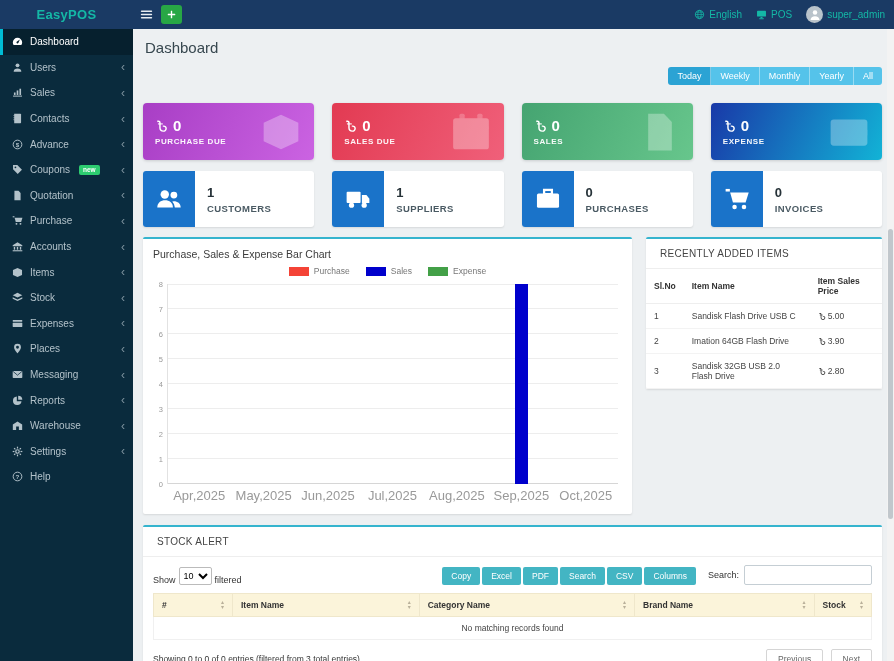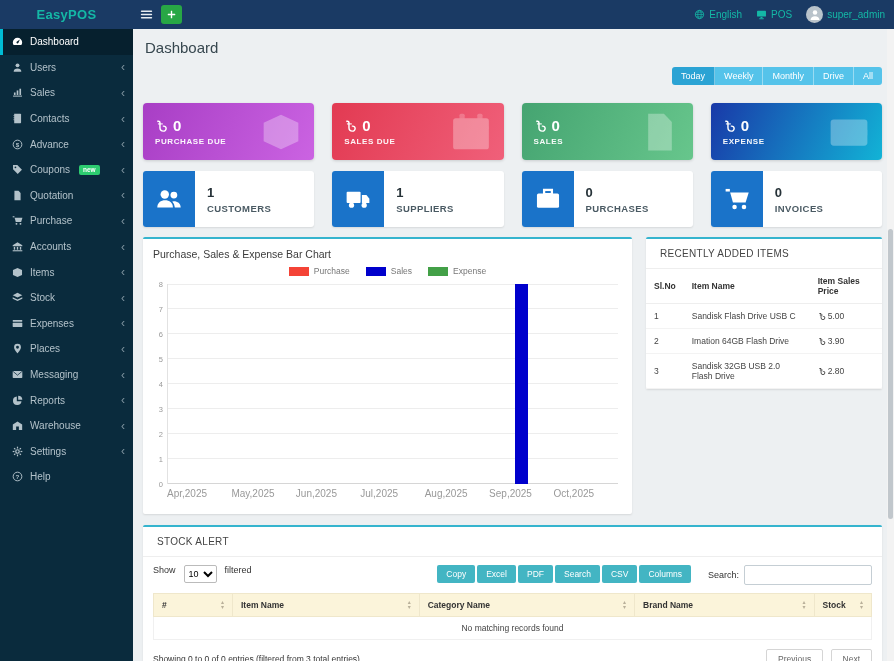--- a/index.html
+++ b/index.html
@@ -55,31 +55,31 @@
   .legend-item{display:flex;align-items:center;gap:5px;font-size:8.5px;color:#777;cursor:pointer}
   .legend-swatch{width:20px;height:9px}
   .chart-body{display:flex;padding:2px 14px 0 8px}
   .y-labels{position:relative;width:16px;height:200px;flex:0 0 16px}
   .y-label{position:absolute;right:4px;font-size:7.5px;color:#999;transform:translateY(-50%)}
   .plot{position:relative;flex:1;height:200px;border-left:1px solid #e2e2e2}
   .gridline{position:absolute;left:0;right:0;height:1px;background:#ededed}
   .gridline.zero{background:#d6d6d6}
   .bar{position:absolute;bottom:0}
   .x-labels{display:flex;margin:4px 14px 0 24px}
-  .x-label{flex:1;font-size:10px;color:#999}
+  .x-label{flex:1;text-align:center;font-size:13px;color:#999}
 
   .recent-card{flex:1;border-top:2px solid #35b4ce}
   .panel-title{font-size:10px;color:#444;font-weight:normal;letter-spacing:.3px;padding:9px 14px;border-bottom:1px solid #eee}
   .recent-table{width:100%;border-collapse:collapse;font-size:8.5px}
   .recent-table th{text-align:left;font-weight:bold;color:#333;padding:7px 8px;border-bottom:1px solid #eee}
   .recent-table td{padding:7px 8px;color:#444;border-bottom:1px solid #f3f3f3}
   .price{display:flex;align-items:center;gap:2px}
 
   .stock-card{margin-top:11px;border-top:2px solid #35b4ce;height:190px}
-  .stock-controls{display:flex;align-items:flex-start;padding:8px 10px;font-size:9px;color:#333;gap:5px}
+  .stock-controls{display:flex;align-items:flex-end;padding:8px 10px;font-size:9px;color:#333;}
   .page-size{font-size:9px;height:18px;border:1px solid #bbb;border-radius:2px;background:#fff;margin:0 3px}
   .export-group{margin-left:auto;display:flex;gap:2px}
   .export-btn{background:#43b5c3;border:none;color:#fff;font-size:8.5px;padding:4px 9px;border-radius:2px;cursor:pointer}
   .search-box{display:flex;align-items:center;gap:5px;margin-left:12px}
   .search-box input{width:128px;height:20px;border:1px solid #c5ced4;border-radius:2px;padding:0 5px;font-size:9px}
   .stock-table{width:calc(100% - 20px);margin:0 10px;border-collapse:collapse;font-size:8.5px}
   .stock-table th{background:#fbf4da;text-align:left;font-weight:bold;padding:6px 8px;border:1px solid #efe7cb;color:#333;cursor:pointer}
   .sort{float:right;color:#b9b09a;font-size:6px;line-height:.85;text-align:center}
   .stock-table td{padding:6px 8px;border:1px solid #f0f0f0;text-align:center;color:#444}
   .stock-footer{display:flex;align-items:center;justify-content:space-between;padding:9px 10px;font-size:8.5px;color:#333}
@@ -340,21 +340,21 @@
       <span>Help</span>
     </div>
   </nav>
 
 <main class="main">
   <h1 class="page-title">Dashboard</h1>
   <div class="filters" id="filters">
       <button class="filter-btn active">Today</button>
       <button class="filter-btn">Weekly</button>
       <button class="filter-btn">Monthly</button>
-      <button class="filter-btn">Drive</button>
+      <button class="filter-btn">Yearly</button>
       <button class="filter-btn">All</button>
     </div>
 
   <div class="stat-row" id="statRow">
       <div class="stat-card" style="background: linear-gradient(115deg, rgb(168, 62, 197) 0%, rgb(203, 99, 226) 100%);">
         <div class="stat-main">
           <div class="stat-value">
             <span>
               <svg xmlns="http://www.w3.org/2000/svg" viewBox="0 0 16 16" width="13" height="13" fill="currentColor">
                 <path d="M2.6 2.1c2-.8 4.4-.1 4.4 2.4v6.3c0 2.1 1.5 3.3 3.1 3.3 1.5 0 2.7-1 2.7-2.5 0-1.3-.9-2.2-2.2-2.2h-1V7.9h1c2.4 0 4 1.6 4 3.7 0 2.4-1.9 4.2-4.5 4.2-2.9 0-4.9-2-4.9-5V4.9c0-1.1-.8-1.4-2.2-.9z"></path>

